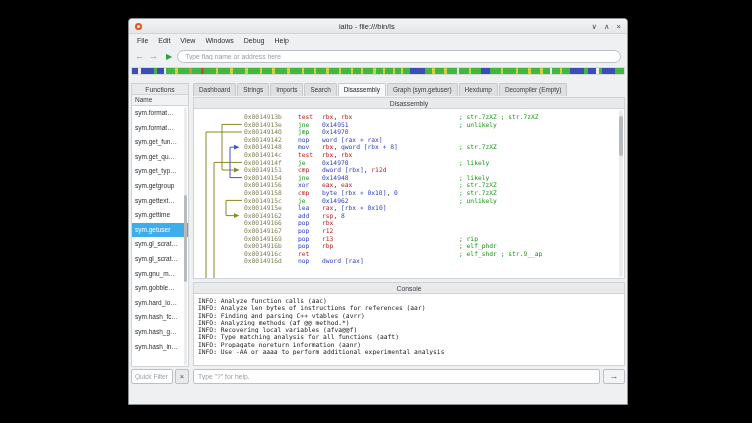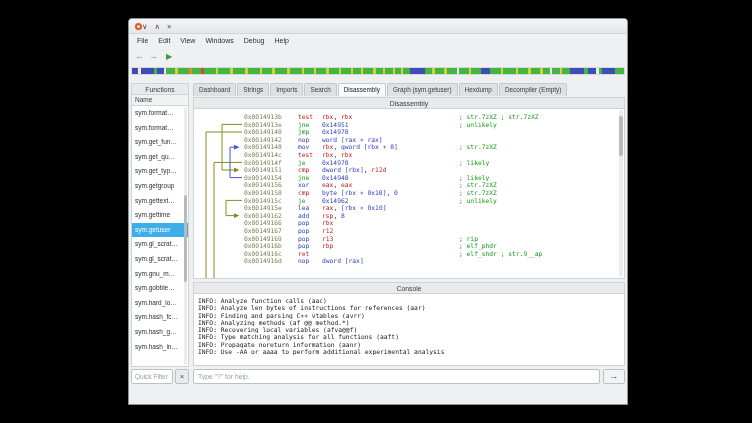--- a/index.html
+++ b/index.html
@@ -72,40 +72,42 @@
   .ci-send{width:22px;border:1px solid #bcc0c4;border-radius:2px;background:#f2f3f4;color:#2f6f9f;
     font-size:9px;line-height:12px;text-align:center;}
 </style>
 </head>
 <body>
 
 <div class="window">
 
   <div class="titlebar">
     <span class="app-icon"></span>
+    <span class="title-text">iaito - file:///bin/ls</span>
     <span class="win-controls">
       <span>∨</span>
       <span>∧</span>
       <span>×</span>
     </span>
   </div>
 
   <div class="menubar">
       <span class="menu-item">File</span>
       <span class="menu-item">Edit</span>
       <span class="menu-item">View</span>
       <span class="menu-item">Windows</span>
       <span class="menu-item">Debug</span>
       <span class="menu-item">Help</span>
     </div>
 
   <div class="toolbar">
     <span class="nav-btn">←</span>
     <span class="nav-btn">→</span>
     <span class="play-btn">▶</span>
+    <input class="addr-input" placeholder="Type flag name or address here" style="">
   </div>
 
   <div class="membar" style="background: rgb(67, 181, 65);">
       <span class="mm-seg" style="left: 0%; width: 1.3%; background: rgb(60, 78, 181);"></span>
       <span class="mm-seg" style="left: 1.3%; width: 0.5%; background: rgb(236, 234, 234);"></span>
       <span class="mm-seg" style="left: 1.8%; width: 2.6%; background: rgb(60, 78, 181);"></span>
       <span class="mm-seg" style="left: 5%; width: 1.5%; background: rgb(60, 78, 181);"></span>
       <span class="mm-seg" style="left: 6.5%; width: 0.4%; background: rgb(236, 234, 234);"></span>
       <span class="mm-seg" style="left: 8.8%; width: 0.5%; background: rgb(207, 210, 60);"></span>
       <span class="mm-seg" style="left: 11.5%; width: 0.6%; background: rgb(224, 138, 46);"></span>

